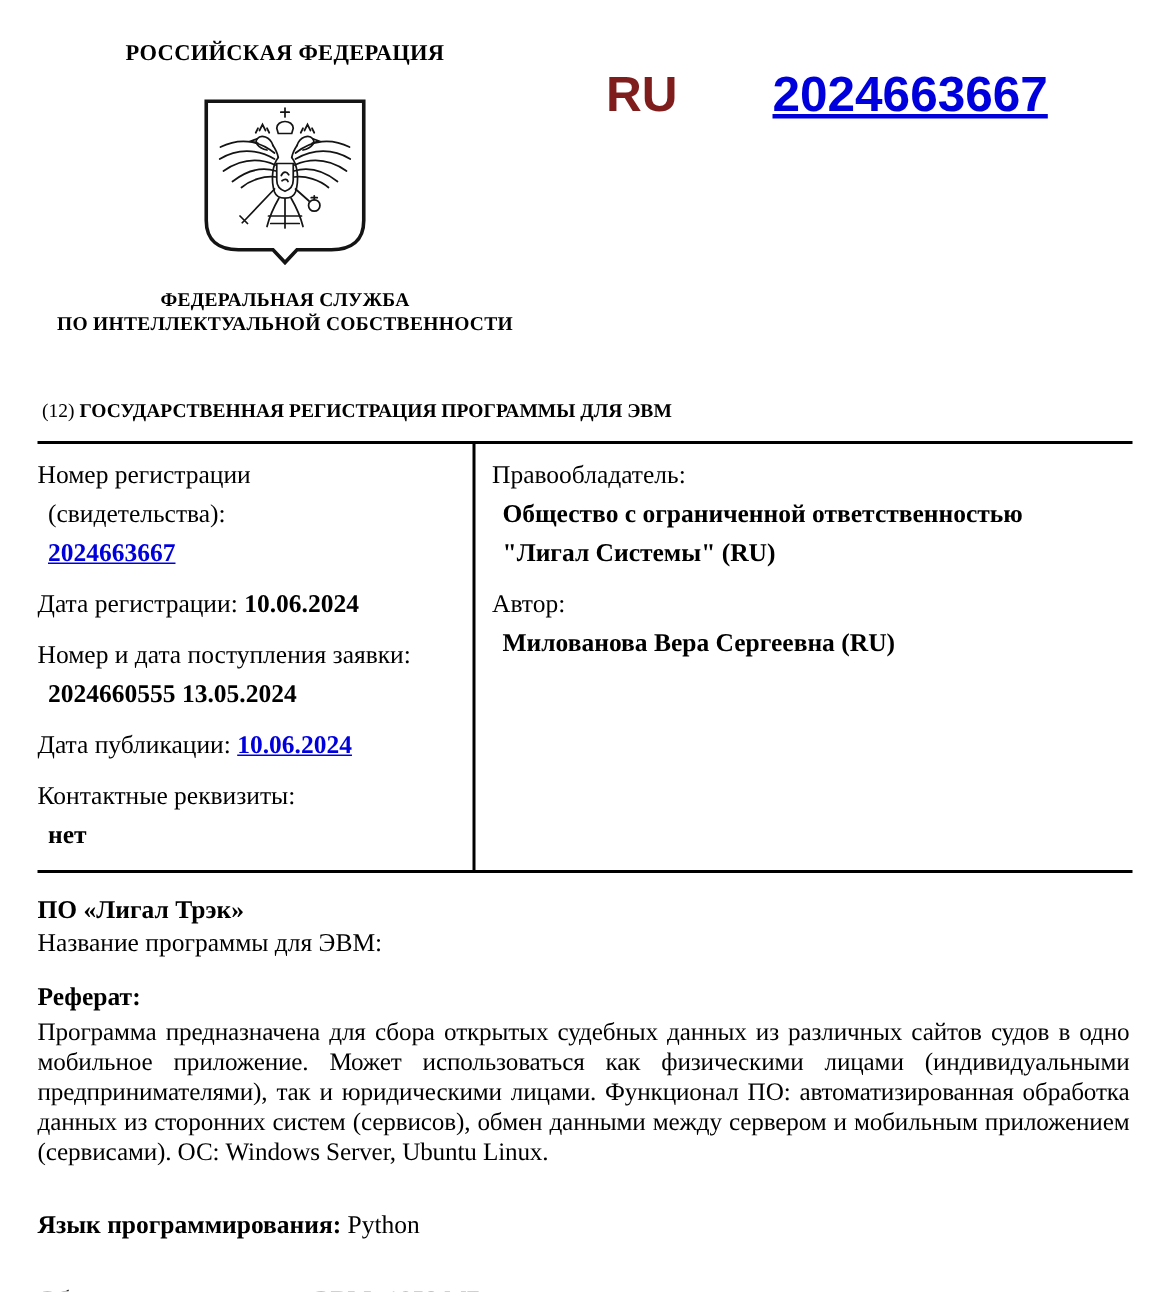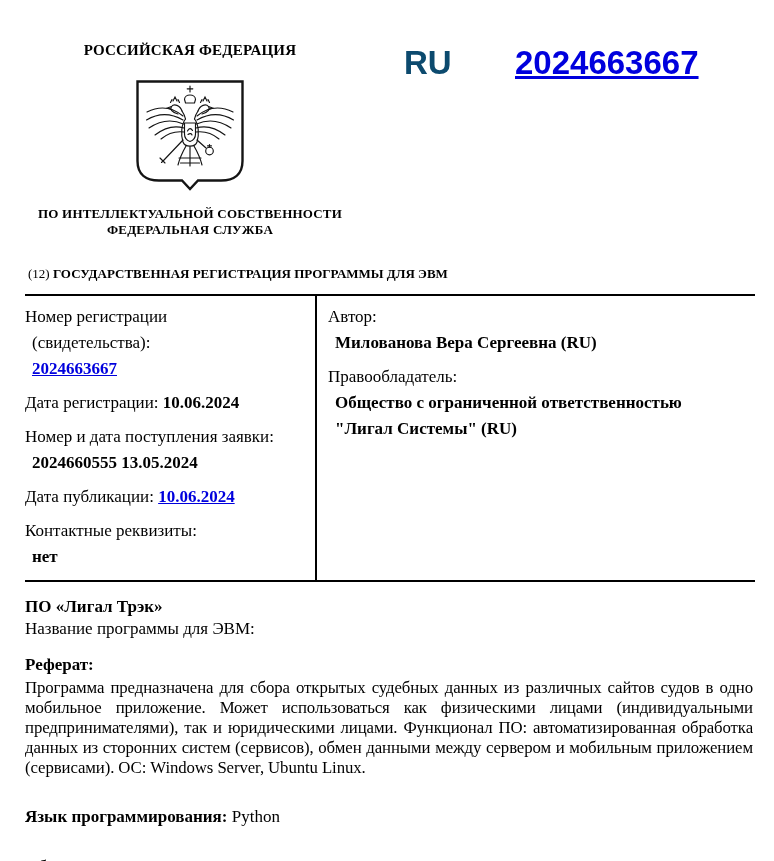--- a/index.html
+++ b/index.html
@@ -8,29 +8,29 @@
     width:774px; height:861px;
     background:#fff;
     color:#000;
     font-family:"Liberation Serif","DejaVu Serif",serif;
     font-size:17px;
     overflow:hidden;
   }
 
   
   .doc-header { position:relative; height:260px; }
-  .gov-block { position:absolute; left:28px; top:42px; width:324px; text-align:center; }
+  .gov-block { position:absolute; left:28px; top:28px; width:324px; text-align:center; }
   .country-name { font-weight:700; font-size:15px; letter-spacing:.2px; }
   .emblem-svg { display:block; margin:19px auto 0; }
   .agency-name { margin-top:14px; font-weight:700; font-size:13px; line-height:16px; letter-spacing:.2px; }
 
   .pub-ref { position:absolute; top:44px; left:404px; height:40px; }
   .country-code {
     font-family:"Liberation Sans","DejaVu Sans",sans-serif;
-    font-weight:700; font-size:33px; line-height:38px; color:#0c4a6e;
+    font-weight:700; font-size:33px; line-height:38px; color:#7f1d1d;
   }
   .pub-number {
     position:absolute; left:111px; top:0;
     font-family:"Liberation Sans","DejaVu Sans",sans-serif;
     font-weight:700; font-size:33px; line-height:38px;
     color:var(--link,#0000dd); text-decoration:underline; cursor:pointer; white-space:nowrap;
   }
 
   
   .doc-title { margin:2px 20px 0 28px; font-size:13px; line-height:24px; }
@@ -112,22 +112,22 @@
 
           <path d="M49,62 L30,82 M27.5,84.5 l3,-3 M26,80 l5,5"></path>
 
           <path d="M63,62 L72,70"></path>
           <circle cx="75.5" cy="73" r="3.8"></circle>
           <path d="M75.5,66.5 V69 M73.5,67.8 H77.5"></path>
         </g>
       </svg>
 
       <div class="agency-name">
+        <div>ФЕДЕРАЛЬНАЯ СЛУЖБА</div>
         <div>ПО ИНТЕЛЛЕКТУАЛЬНОЙ СОБСТВЕННОСТИ</div>
-        <div>ФЕДЕРАЛЬНАЯ СЛУЖБА</div>
       </div>
     </div>
 
     <div class="pub-ref">
       <span class="country-code">RU</span>
       <a class="pub-number">2024663667</a>
     </div>
   </div>
 
   <div class="doc-title">
@@ -156,27 +156,27 @@
         <a class="link">10.06.2024</a>
       </div>
       <div class="row">
         <div>Контактные реквизиты:</div>
         <div class="ind b">нет</div>
       </div>
     </div>
 
     <div class="cell-right">
       <div class="row">
-        <div>Автор:</div>
-        <div class="ind b">Милованова Вера Сергеевна (RU)</div>
-      </div>
-      <div class="row">
         <div>Правообладатель:</div>
         <div class="ind b">Общество с ограниченной ответственностью</div>
         <div class="ind b">"Лигал Системы" (RU)</div>
+      </div>
+      <div class="row">
+        <div>Автор:</div>
+        <div class="ind b">Милованова Вера Сергеевна (RU)</div>
       </div>
     </div>
   </div>
 
   <div class="program">
     <div class="pline b">ПО «Лигал Трэк»</div>
     <div class="pline">Название программы для ЭВМ:</div>
 
     <div class="abstract-label">Реферат:</div>
     <p class="abstract-text">Программа предназначена для сбора открытых судебных данных из различных сайтов судов в одно мобильное приложение. Может использоваться как физическими лицами (индивидуальными предпринимателями), так и юридическими лицами. Функционал ПО: автоматизированная обработка данных из сторонних систем (сервисов), обмен данными между сервером и мобильным приложением (сервисами). ОС: Windows Server, Ubuntu Linux.</p>

